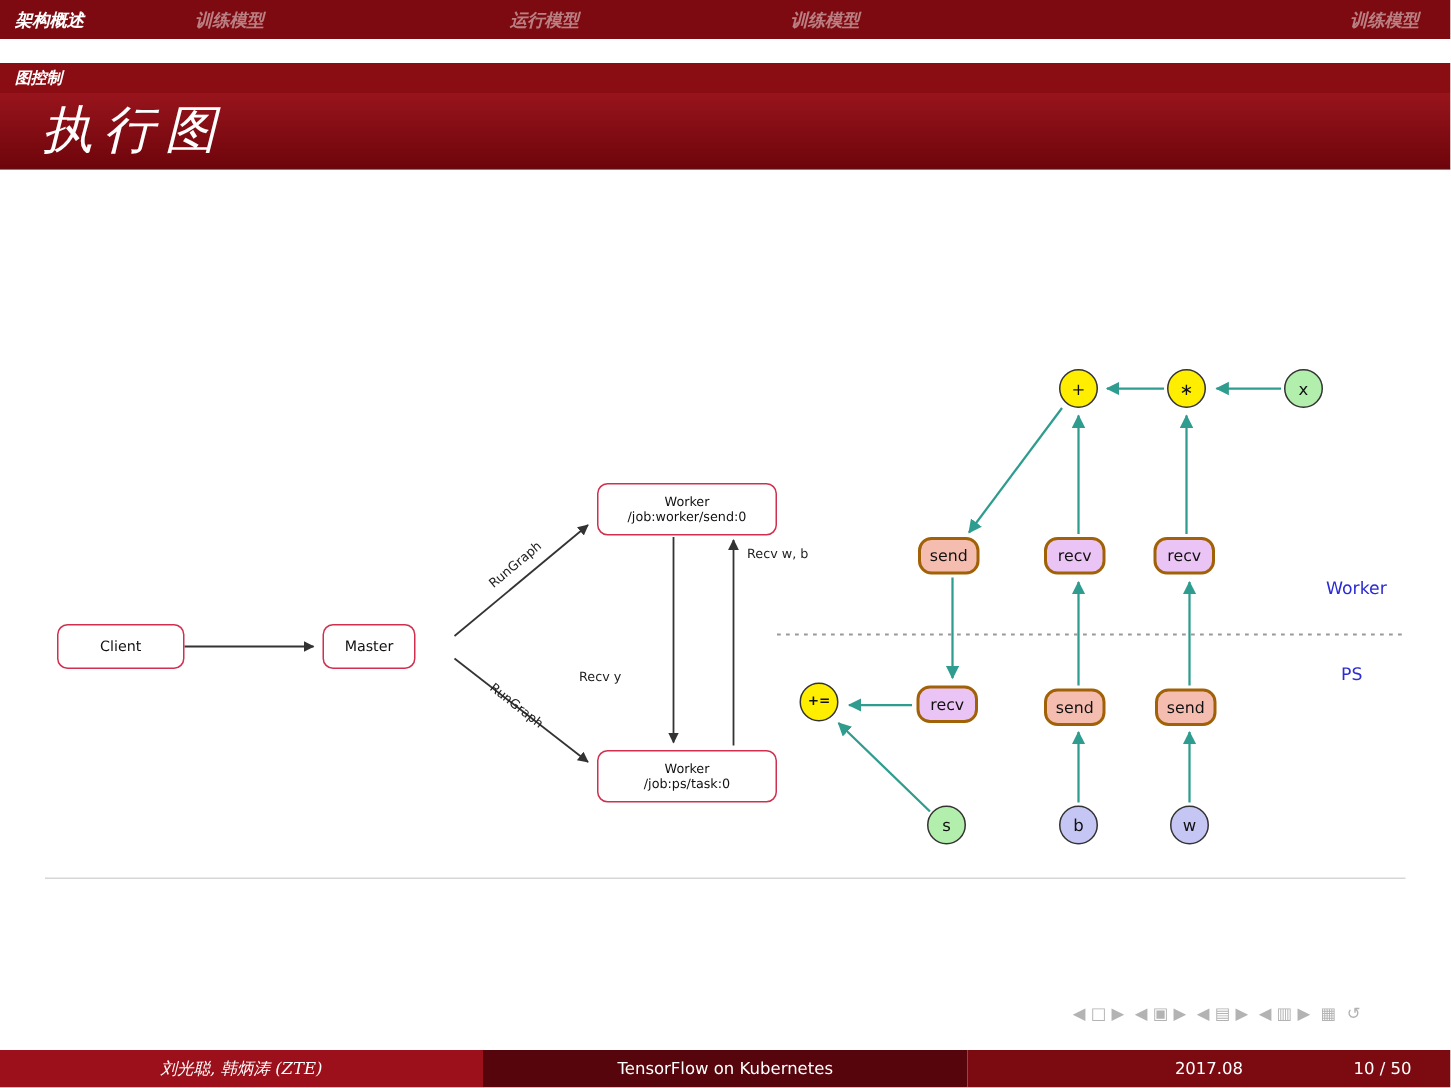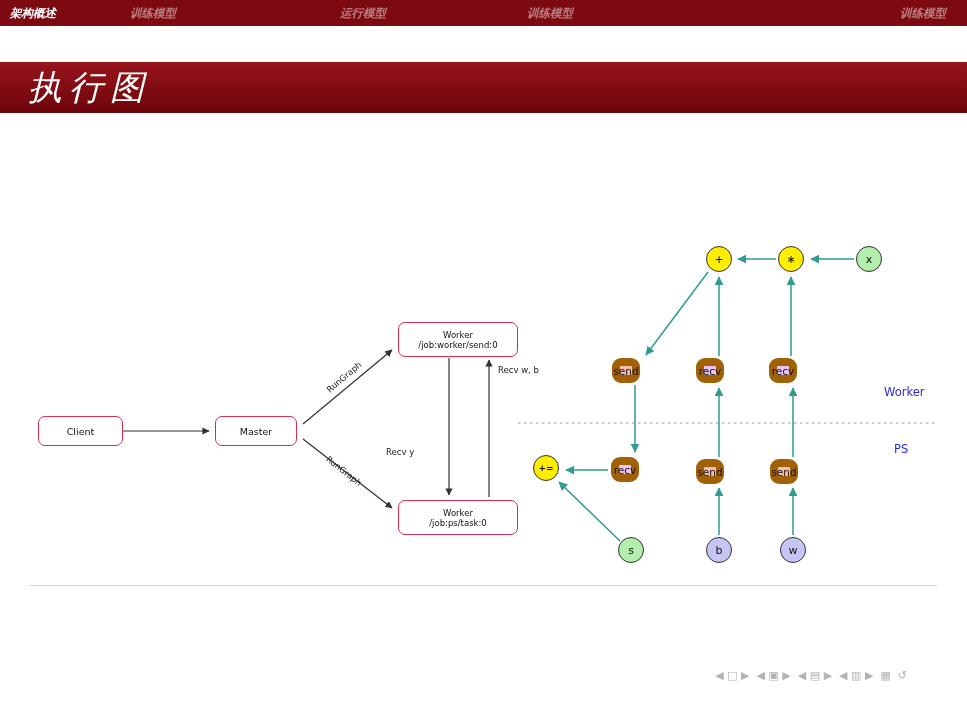--- a/index.html
+++ b/index.html
@@ -34,21 +34,21 @@
   
   .arrows{position:absolute;left:0;top:0;width:967px;height:725px;z-index:1;pointer-events:none}
   .lbox{position:absolute;z-index:2;background:#fff;border:1.5px solid var(--box-border);border-radius:7px;
     display:flex;flex-direction:column;align-items:center;justify-content:center;color:#111;text-align:center}
   .lbox .l1{font-size:9.5px}
   .lbox .l2{font-size:8.5px}
   .edge-label{position:absolute;z-index:2;font-size:8.5px;color:#222;white-space:nowrap}
   .rot-up{transform:rotate(-40deg)}
   .rot-down{transform:rotate(38deg)}
 
-  .gbox{position:absolute;z-index:2;width:28px;height:25px;border:8px solid #a16207;border-radius:9px;
+  .gbox{position:absolute;z-index:2;width:41px;height:25px;border:2px solid #a16207;border-radius:9px;
     display:flex;align-items:center;justify-content:center;font-size:10.5px;color:#111}
   .gbox.salmon{background:var(--box-salmon)}
   .gbox.violet{background:var(--box-violet)}
   .circle{position:absolute;z-index:2;width:26px;height:26px;border:1.5px solid #333;border-radius:50%;
     display:flex;align-items:center;justify-content:center;font-size:11px;color:#111}
   .circle.yellow{background:var(--node-yellow)}
   .circle.green{background:var(--node-green)}
   .circle.lavender{background:var(--node-lavender)}
   .circle.small-font{font-size:9px;font-weight:bold}
   .zone-label{position:absolute;z-index:2;color:var(--blue-label);font-size:11.5px}
@@ -86,20 +86,23 @@
     <div class="nav-section inactive" style="left:527px">
       <div class="nav-label">训练模型</div>
       <div class="nav-dots"><span class="dot"></span><span class="dot"></span><span class="dot"></span><span class="dot"></span><span class="dot"></span><span class="dot"></span><span class="dot"></span></div>
     </div>
     <div class="nav-section inactive" style="left:900px">
       <div class="nav-label">训练模型</div>
       <div class="nav-dots"><span class="dot"></span><span class="dot"></span><span class="dot"></span></div>
     </div>
   </header>
 
+  <div class="subsecbar">
+    <span class="subsec-title">图控制</span>
+  </div>
   <div class="titleband">
     <span class="frame-title">执行图</span>
   </div>
 
   <svg class="arrows" viewBox="0 0 967 725">
     <defs>
       <marker id="mB" markerWidth="7" markerHeight="7" refX="5.5" refY="3" orient="auto">
         <path d="M0,0 L6,3 L0,6 Z" fill="#333"></path>
       </marker>
       <marker id="mT" markerWidth="7" markerHeight="7" refX="5.5" refY="3" orient="auto">
@@ -125,21 +128,21 @@
     <path d="M793,457 V388" stroke="#2e9c8e" stroke-width="1.5" fill="none" marker-end="url(#mT)"></path>
     <path d="M719,356 V277" stroke="#2e9c8e" stroke-width="1.5" fill="none" marker-end="url(#mT)"></path>
     <path d="M791,356 V277" stroke="#2e9c8e" stroke-width="1.5" fill="none" marker-end="url(#mT)"></path>
 
     <path d="M518,423 H938" stroke="#999" stroke-width="1.2" stroke-dasharray="2.5,3.5" fill="none"></path>
   </svg>
 
   <div class="lbox" style="left:38px;top:416px;width:85px;height:30px">
     <div class="l1">Client</div>
   </div>
-  <div class="lbox" style="left:215px;top:416px;width:82px;height:30px">
+  <div class="lbox" style="left:215px;top:416px;width:62px;height:30px">
     <div class="l1">Master</div>
   </div>
   <div class="lbox" style="left:398px;top:322px;width:120px;height:35px">
     <div class="l2">Worker</div>
     <div class="l2">/job:worker/send:0</div>
   </div>
   <div class="lbox" style="left:398px;top:500px;width:120px;height:35px">
     <div class="l2">Worker</div>
     <div class="l2">/job:ps/task:0</div>
   </div>
@@ -165,15 +168,21 @@
   <div class="gbox salmon" style="left:770px;top:459px">send</div>
 
   <div class="zone-label" style="left:884px;top:385px">Worker</div>
   <div class="zone-label" style="left:894px;top:442px">PS</div>
 
   <div class="rule-line"></div>
 
   <div class="navsyms">◀ □ ▶  ◀ ▣ ▶  ◀ ▤ ▶  ◀ ▥ ▶  ▦  ↺</div>
 
   <footer class="footline">
+    <div class="f-seg f-left">刘光聪, 韩炳涛 (ZTE)</div>
+    <div class="f-seg f-mid">TensorFlow on Kubernetes</div>
+    <div class="f-seg f-right">
+      <span class="f-date">2017.08</span>
+      <span class="f-page">10 / 50</span>
+    </div>
   </footer>
 
 </div>
 
 </body></html>

